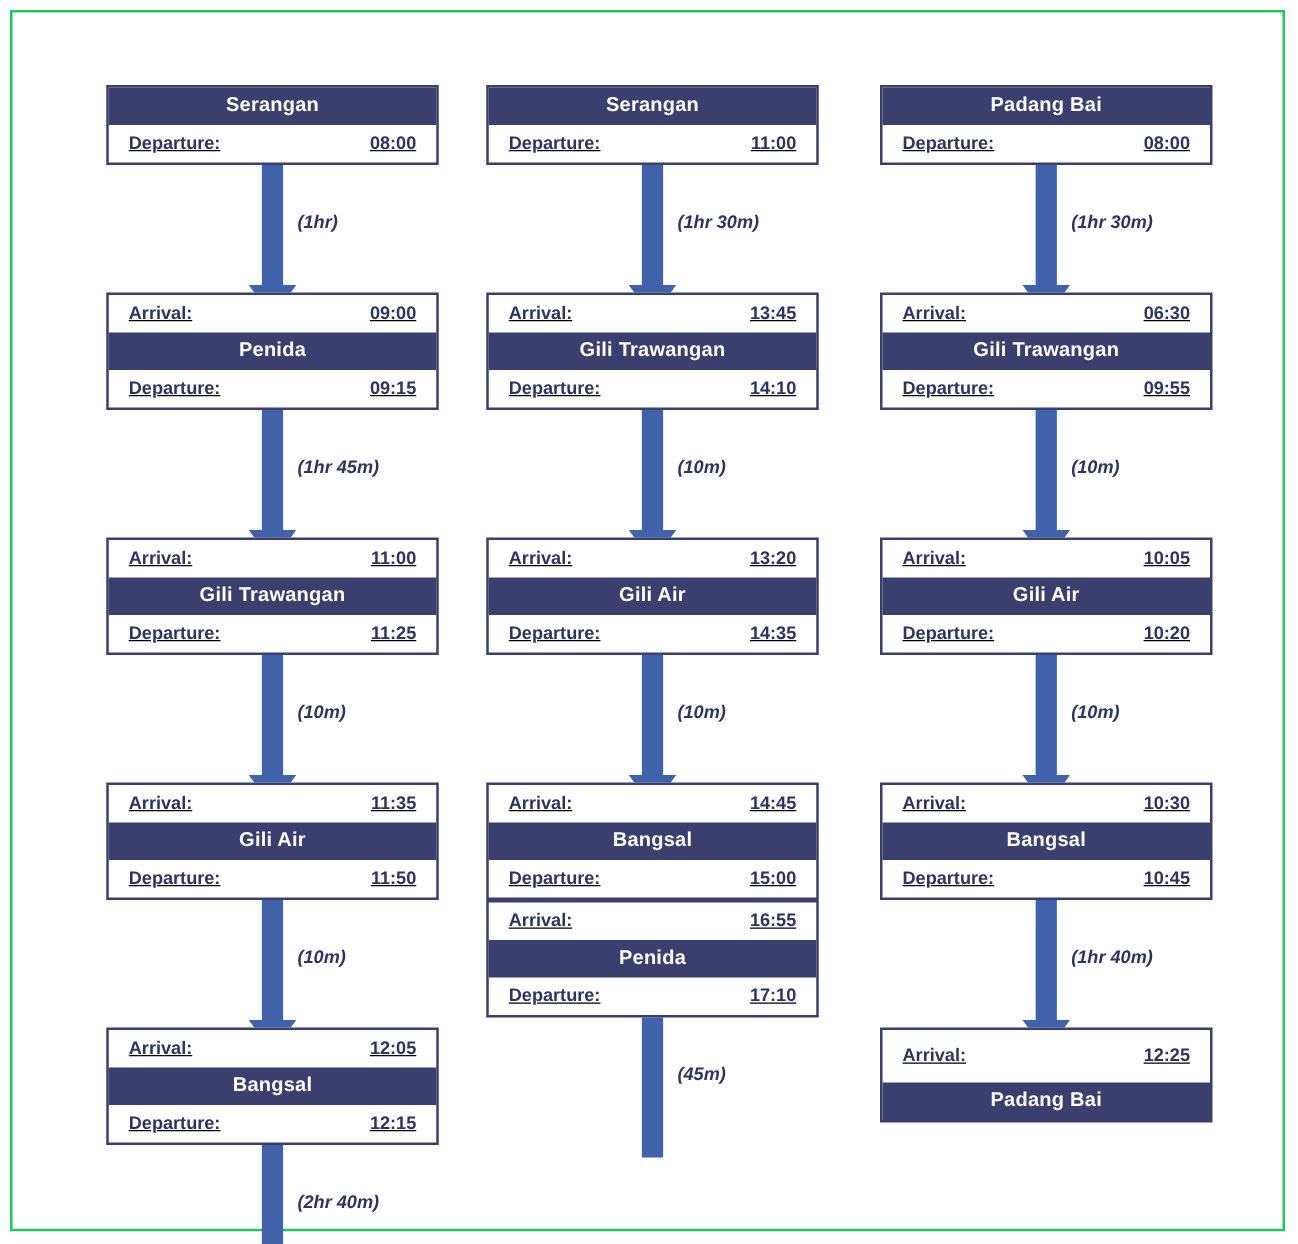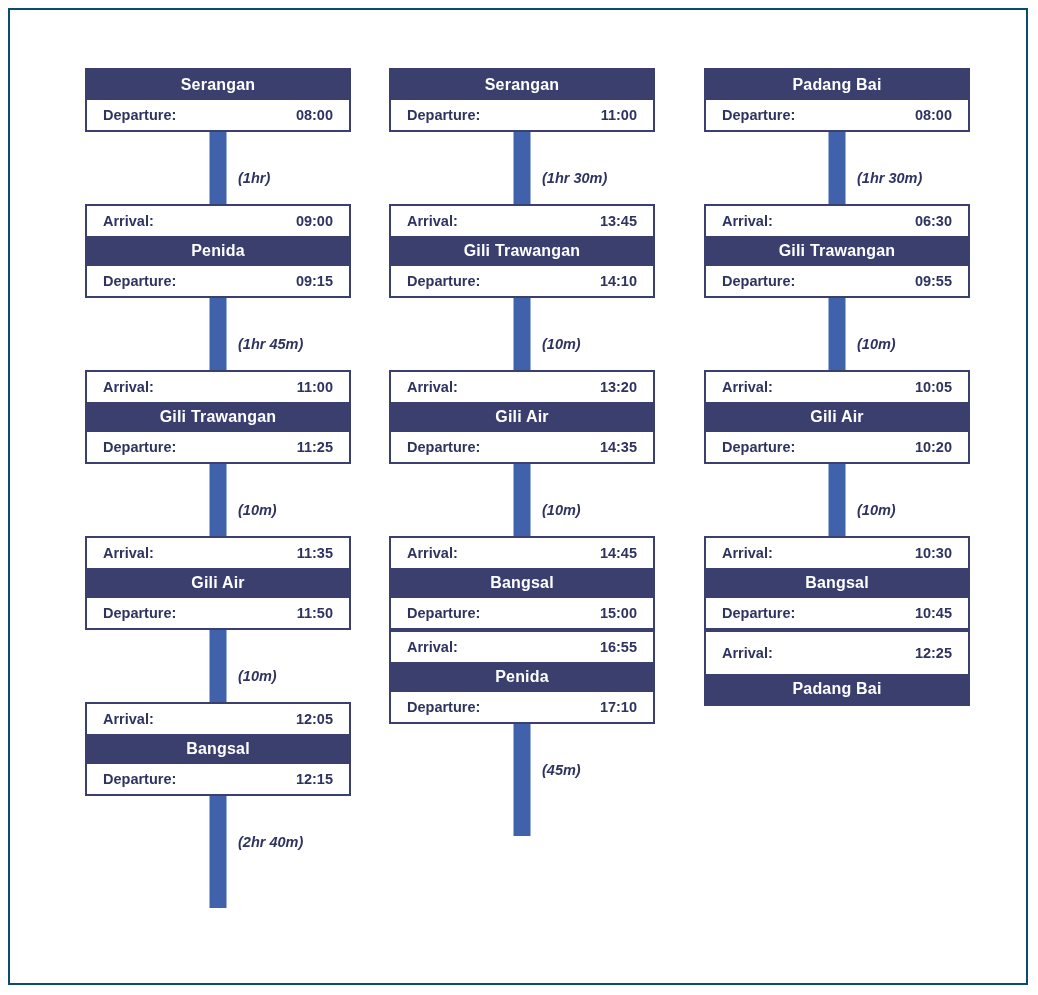--- a/index.html
+++ b/index.html
@@ -12,21 +12,21 @@
     height: 995px;
     font-family: "Liberation Sans", sans-serif;
     overflow: hidden;
   }
   #page-frame {
     position: absolute;
     left: 8px;
     top: 8px;
     width: 1020px;
     height: 977px;
-    border: 2px solid #0c4a6e;
+    border: 2px solid #22c55e;
     box-sizing: border-box;
     background: #ffffff;
   }
   #board {
     position: absolute;
     left: 0;
     top: 0;
     width: 1020px;
     height: 977px;
   }
@@ -63,40 +63,41 @@
   .time-row {
     height: 30px;
     line-height: 30px;
     display: flex;
     align-items: center;
     justify-content: space-between;
     padding: 0 12px;
     background: transparent;
     position: relative;
     z-index: 3;
+    text-decoration: underline;
   }
   .time-row.tall {
     height: 42px;
     line-height: 42px;
   }
   .time-row .lbl,
   .time-row .val {
     font-size: 14.5px;
     font-weight: bold;
     color: #2e3360;
     position: relative;
     z-index: 4;
   }
   .time-row .lbl { padding-left: 4px; }
   .time-row .val { padding-right: 4px; }
 
   
   .link {
     position: relative;
-    height: 72px;
+    height: 102px;
     width: 266px;
   }
   .link .shaft {
     position: absolute;
     left: 50%;
     transform: translateX(-50%);
     top: -4px;
     width: 17px;
     background: #3f62ab;
   }
@@ -325,20 +326,25 @@
           <div class="time-row" style="background: transparent;">
             <span class="lbl">Arrival:</span>
             <span class="val">10:30</span>
           </div>
           <div class="station-name">Bangsal</div>
           <div class="time-row" style="background: transparent;">
             <span class="lbl">Departure:</span>
             <span class="val">10:45</span>
           </div>
         </div>
+        <div class="link" style="z-index: 1;">
+          <div class="shaft" style="height: 116px;"></div>
+          <div class="head" style="top: 96px;"></div>
+          <div class="dur">(1hr 40m)</div>
+        </div>
         <div class="station" style="z-index: 2;">
           <div class="time-row tall" style="background: transparent;">
             <span class="lbl">Arrival:</span>
             <span class="val">12:25</span>
           </div>
           <div class="station-name">Padang Bai</div>
         </div>
       </div>
     </div>
 </div>

